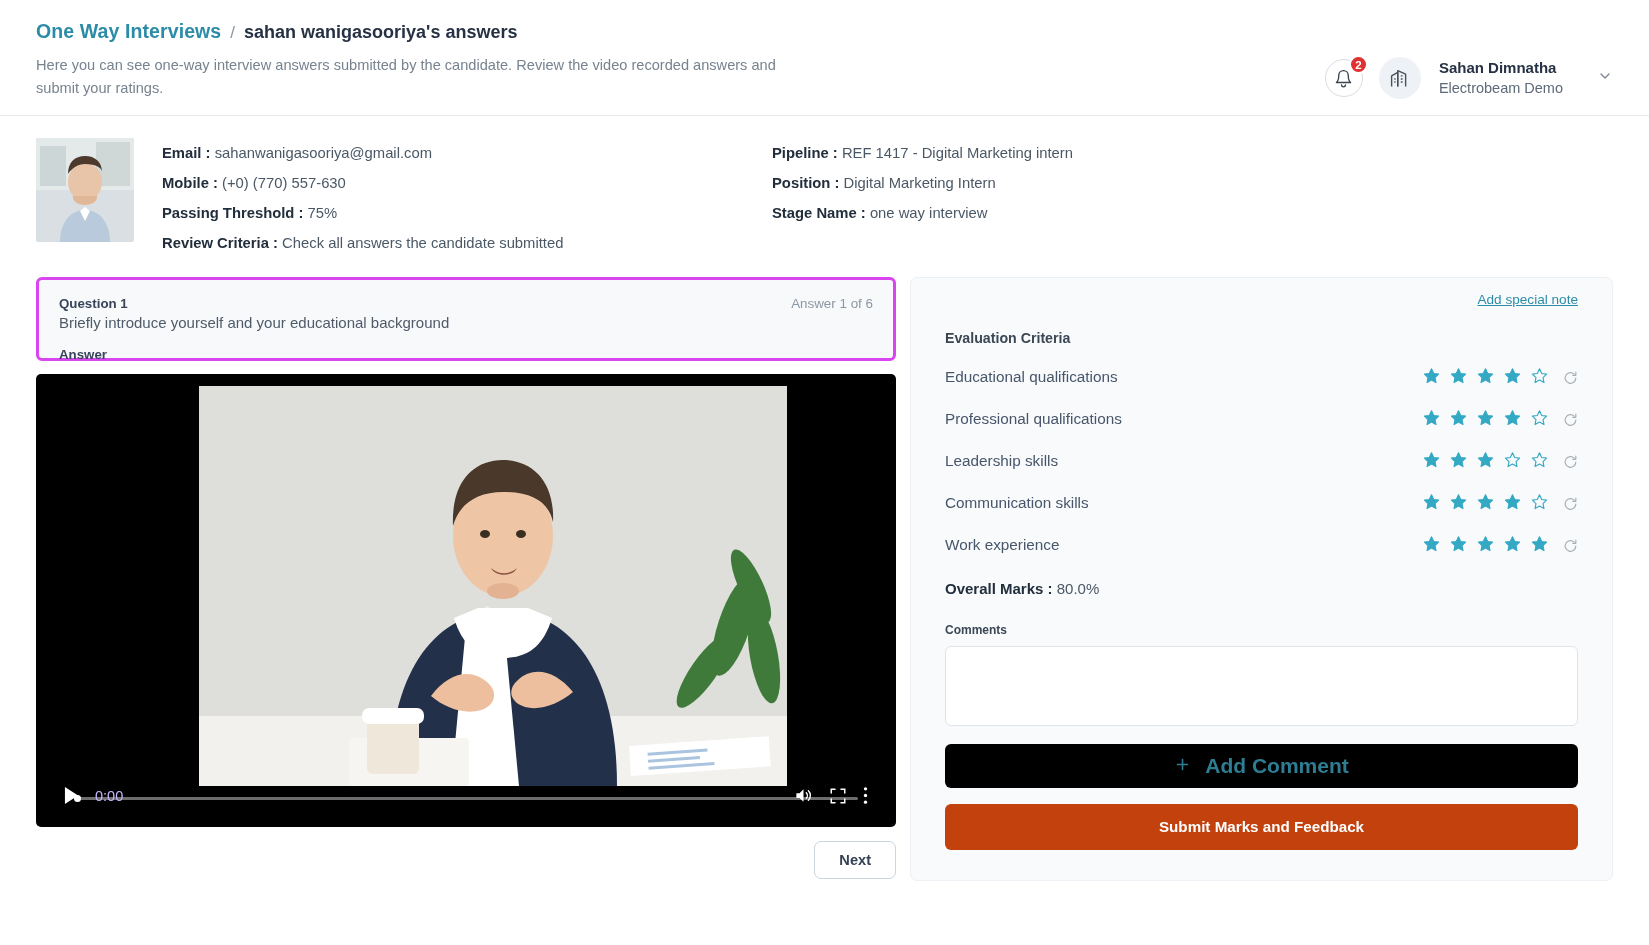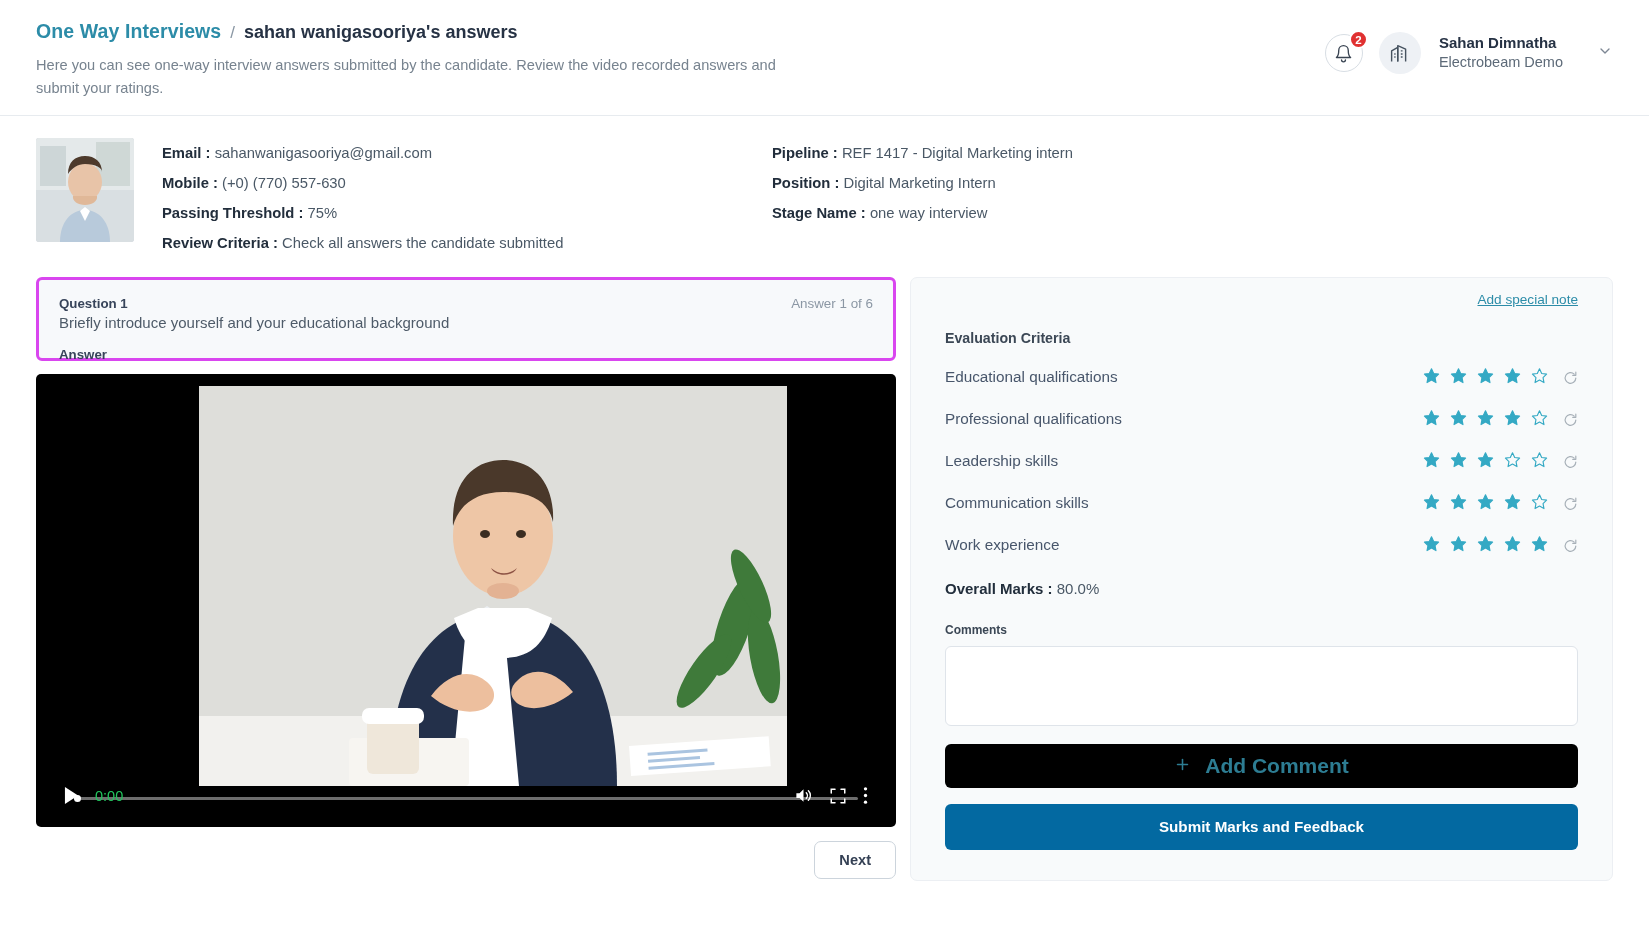--- a/index.html
+++ b/index.html
@@ -7,21 +7,21 @@
     width: 1649px; height: 945px;
     font-family: "Liberation Sans", sans-serif;
     background: #ffffff;
     color: #2f3b4a;
     overflow: hidden;
   }
   .page { width: 1649px; height: 945px; position: relative; display: flex; flex-direction: column; }
 
   
   .header {
-    display: flex; align-items: flex-start; justify-content: space-between;
+    display: flex; align-items: flex-end; justify-content: space-between;
     padding: 18px 36px 16px 36px;
     border-bottom: 1px solid #e7ebef;
     min-height: 108px;
     gap: 24px;
   }
   .header-left { padding-top: 2px; max-width: 980px; }
   .breadcrumb { display: flex; align-items: baseline; gap: 9px; font-size: 19.5px; }
   .crumb-root { color: #2c8ca8; font-weight: bold; letter-spacing: .1px; }
   .crumb-sep { color: #8a97a4; font-weight: normal; font-size: 17px; }
   .crumb-current { color: #263244; font-weight: bold; font-size: 18px; }
@@ -90,21 +90,21 @@
   }
   .video-frame {
     position: absolute; left: 163px; top: 12px; width: 588px; height: 400px;
     overflow: hidden; background: #dcdcd8;
   }
   .video-frame svg { display: block; width: 100%; height: 100%; }
   .vctrl {
     position: absolute; left: 0; right: 0; bottom: 0; height: 62px;
     display: flex; align-items: center; padding: 0 28px; gap: 16px;
   }
-  .vtime { color: #22c55e; font-size: 14.5px; font-family: "Liberation Sans", sans-serif; }
+  .vtime { color: #c4b5fd; font-size: 14.5px; font-family: "Liberation Sans", sans-serif; }
   .vspacer { flex: 1; }
   .vicon { cursor: pointer; display: flex; align-items: center; }
   .progress {
     position: absolute; left: 38px; right: 38px; bottom: 27px;
     height: 3px; background: #6d6d6d; border-radius: 2px;
   }
   .progress-dot { position: absolute; left: 0; top: -2px; width: 7px; height: 7px; border-radius: 50%; background: #fff; }
 
   .next-row { display: flex; justify-content: flex-end; margin-top: 14px; }
   .next-btn {
@@ -146,21 +146,21 @@
     color: #3b4755; outline: none;
   }
   .add-comment-btn {
     margin-top: 14px; width: 100%; height: 44px; border-radius: 6px;
     background: #000000; border: none; cursor: pointer;
     display: flex; align-items: center; justify-content: center; gap: 14px;
     color: #2d7d93; font-size: 21px; font-weight: bold;
   }
   .submit-btn {
     margin-top: 16px; width: 100%; height: 46px; border-radius: 6px;
-    background: #0369a1; border: none; cursor: pointer;
+    background: #c2410c; border: none; cursor: pointer;
     color: #fff; font-size: 15.2px; font-weight: bold;
   }
 </style>
 </head>
 <body>
 
 <div class="page">
 
   <div class="header">
     <div class="header-left">

